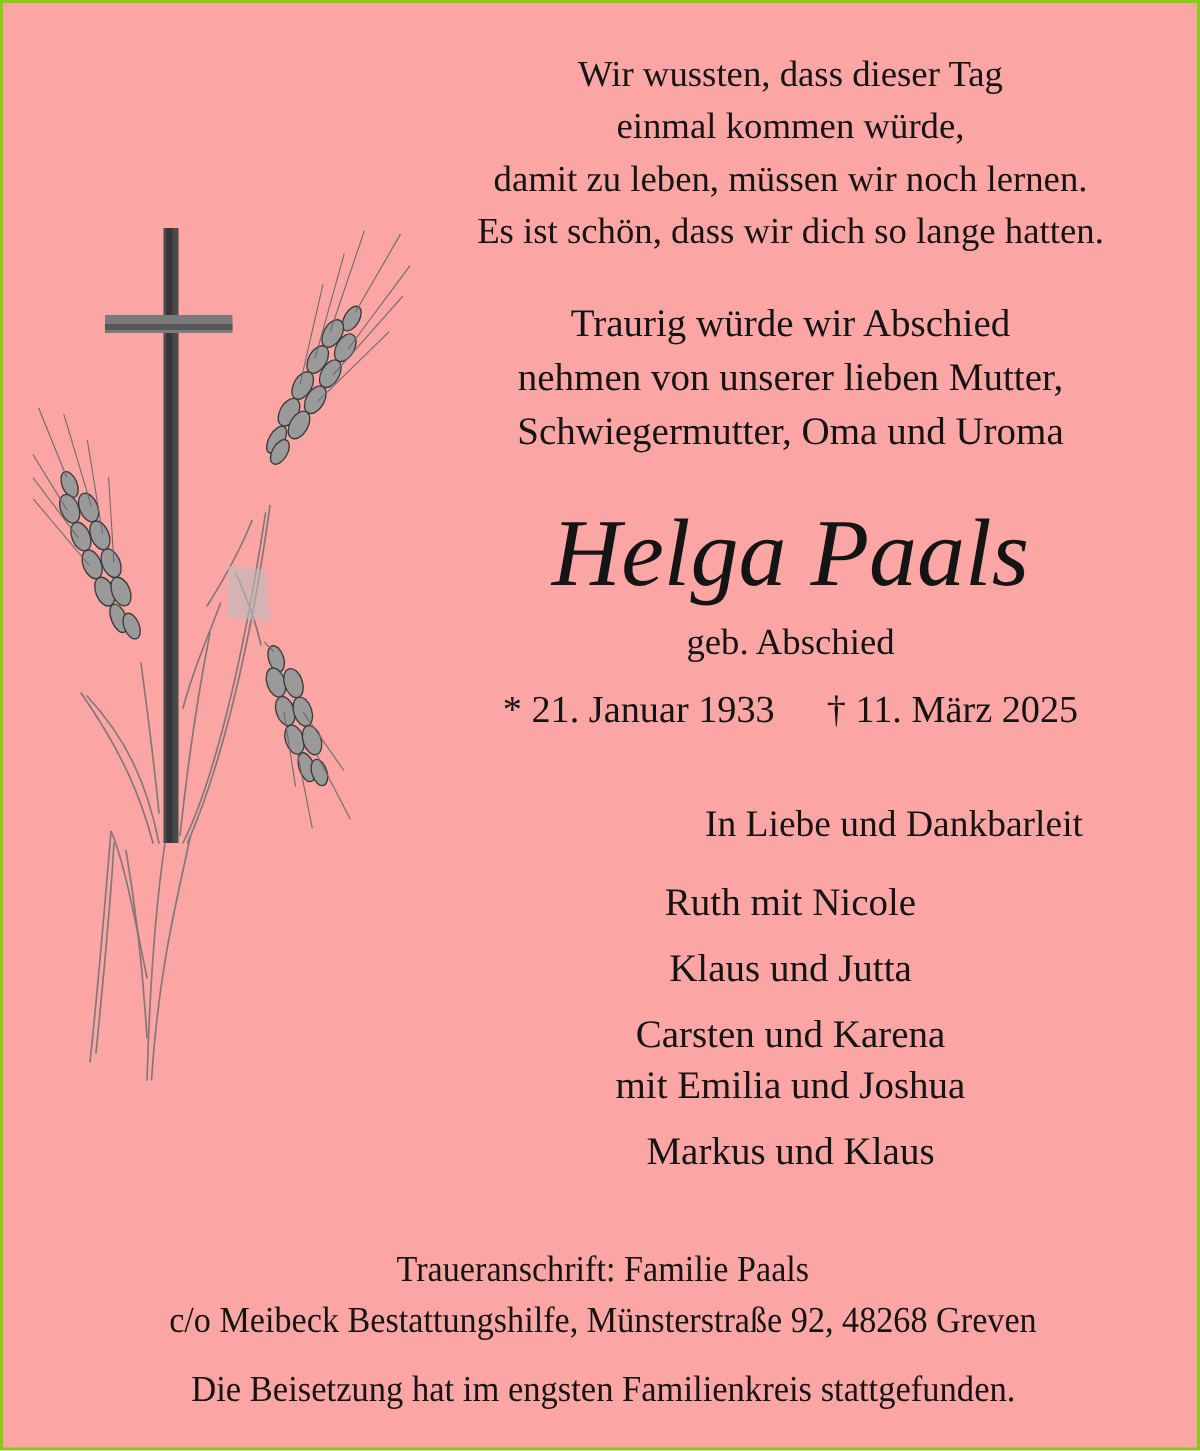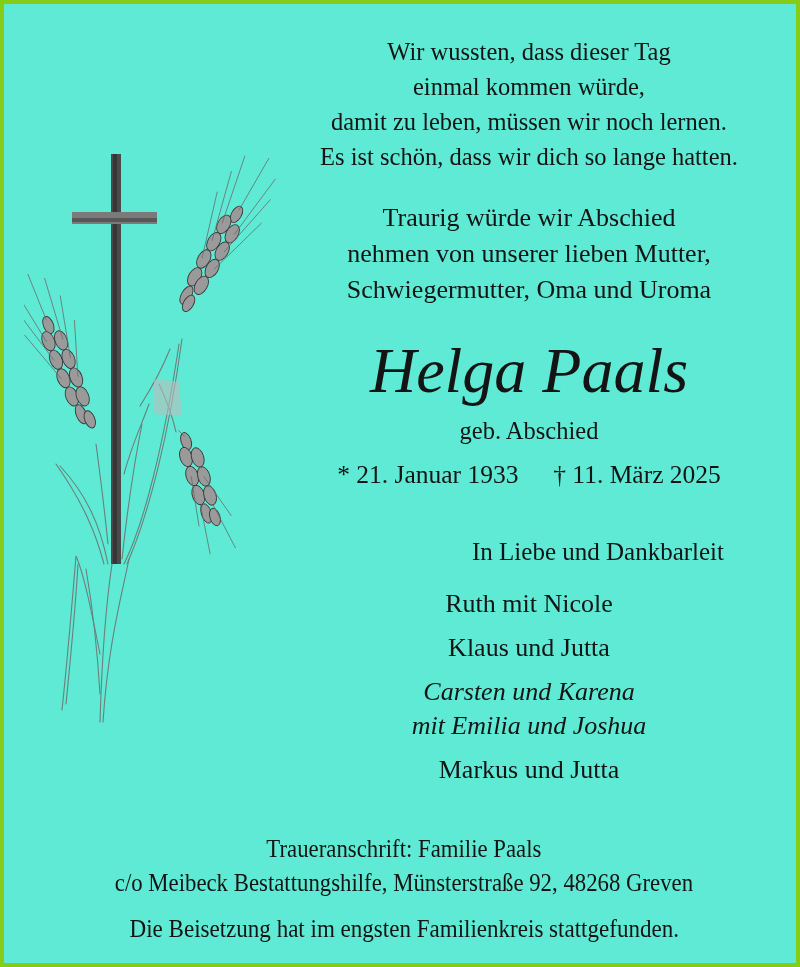--- a/index.html
+++ b/index.html
@@ -1,32 +1,32 @@
 <!DOCTYPE html>
 <html><head>
 <meta charset="utf-8">
 <style>
   html, body { margin: 0; padding: 0; background: #ffffff; }
   body { width: 800px; height: 967px; position: relative; overflow: hidden; }
   .frame {
     position: absolute; left: 0; top: 0; width: 800px; height: 967px;
-    box-sizing: border-box; border: 4px solid #84cc16; background: #5eead4;
+    box-sizing: border-box; border: 2px solid #84cc16; background: #fca5a5;
   }
   .serif { font-family: "Liberation Serif", "DejaVu Serif", serif; color: #141414; }
   .centered { position: absolute; text-align: center; white-space: nowrap; }
   .poem { left: 270px; width: 510px; top: 30px; font-size: 24.5px; line-height: 35px; }
   .intro { left: 290px; width: 470px; top: 196px; font-size: 26px; line-height: 36px; }
   .name { left: 300px; width: 450px; top: 336px; font-size: 64px; line-height: 62px; font-style: italic; }
   .maiden { left: 300px; width: 450px; top: 410px; font-size: 24.5px; line-height: 34px; }
   .dates { left: 300px; width: 450px; top: 453px; font-size: 25.5px; line-height: 36px; }
   .dates .gap { display: inline-block; width: 22px; }
   .thanks { left: 330px; width: 390px; top: 530px; font-size: 25px; line-height: 36px; text-align: right; }
   .family { left: 330px; width: 390px; top: 583px; font-size: 26px; }
   .family .member { line-height: 34px; margin-bottom: 10px; }
-  .family .member.multi { margin-bottom: 10px; font-style: italic; }
+  .family .member.multi { margin-bottom: 10px; }
   .address { left: 10px; width: 780px; top: 828px; font-size: 24.5px; line-height: 34px; }
   .address .cond { display: inline-block; transform: scaleX(0.93); transform-origin: center; }
   .burial { left: 10px; width: 780px; top: 908px; font-size: 24.5px; line-height: 34px; }
   .burial .cond { display: inline-block; transform: scaleX(0.94); transform-origin: center; }
   .illustration { position: absolute; left: 20px; top: 140px; width: 260px; height: 590px; }
 </style>
 </head>
 <body>
 
 <div class="frame">
@@ -171,21 +171,21 @@
       <div>Ruth mit Nicole</div>
     </div>
     <div class="member">
       <div>Klaus und Jutta</div>
     </div>
     <div class="member multi">
       <div>Carsten und Karena</div>
       <div>mit Emilia und Joshua</div>
     </div>
     <div class="member">
-      <div>Markus und Jutta</div>
+      <div>Markus und Klaus</div>
     </div>
   </div>
 
   <div class="centered serif address">
     <div><span class="cond">Traueranschrift: Familie Paals</span></div>
     <div><span class="cond">c/o Meibeck Bestattungshilfe, Münsterstraße 92, 48268 Greven</span></div>
   </div>
 
   <div class="centered serif burial">
     <span class="cond">Die Beisetzung hat im engsten Familienkreis stattgefunden.</span>

